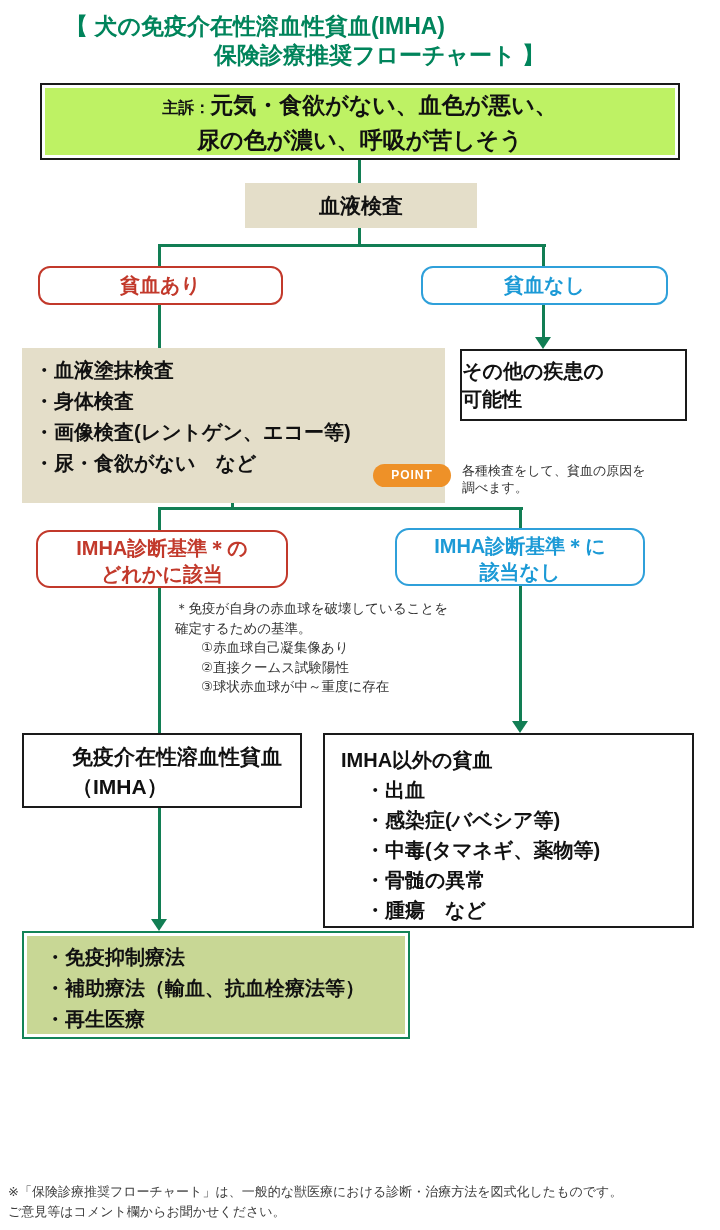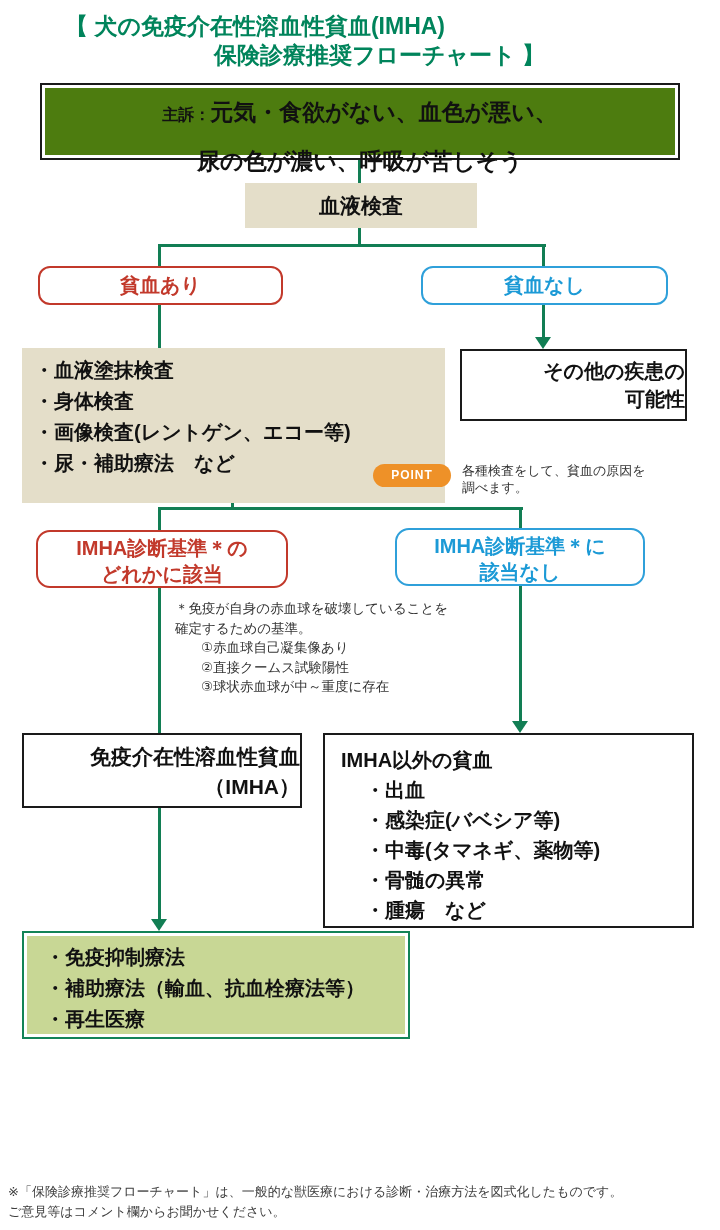--- a/index.html
+++ b/index.html
@@ -14,34 +14,34 @@
 
   .box{position:absolute;z-index:2;box-sizing:border-box;background:#fff;}
   .beige{background:#E4DEC9;}
   .bordered{border:2px solid #1a1a1a;}
   .inset-frame{padding:3px;}
   .inset-fill{width:100%;height:100%;box-sizing:border-box;}
 
   .title{color:#00845B;font-weight:bold;font-size:23px;line-height:29px;z-index:2;}
   .title .l2{display:block;text-align:right;}
 
-  .complaint-inner{background:#4d7c0f;text-align:center;font-weight:bold;color:#111;
-    font-size:23px;line-height:46px;padding-top:1px;}
+  .complaint-inner{background:#bef264;text-align:center;font-weight:bold;color:#111;
+    font-size:23px;line-height:33px;padding-top:1px;}
   .complaint-inner .small{font-size:16px;}
 
   .bloodtest{font-weight:bold;font-size:21px;color:#111;text-align:center;line-height:45px;}
 
   .pill{position:absolute;z-index:2;box-sizing:border-box;background:#fff;
     text-align:center;font-weight:bold;font-size:20px;}
   .pill.red{border:2px solid #C2392B;color:#C2392B;border-radius:12px;}
   .pill.blue{border:2px solid #2FA0DA;color:#1C9AD6;border-radius:12px;}
 
   .listbox{font-weight:bold;font-size:20px;color:#111;line-height:31px;}
 
-  .centerbox{font-weight:bold;color:#111;text-align:right;}
+  .centerbox{font-weight:bold;color:#111;text-align:left;}
 
   .point-badge{position:absolute;z-index:3;background:#EE9128;color:#fff;
     border-radius:12px;font-weight:bold;font-size:12px;letter-spacing:1px;
     text-align:center;line-height:23px;}
   .smallnote{position:absolute;z-index:2;color:#333;font-size:13px;line-height:17px;}
 
   .criteria-note{position:absolute;z-index:2;color:#333;font-size:13.5px;line-height:19.5px;}
   .criteria-note .ind{margin-left:26px;}
 
   .footer{position:absolute;z-index:2;color:#3d3d3d;font-size:13px;line-height:20px;}
@@ -87,21 +87,21 @@
     <span>貧血あり</span>
   </div>
   <div class="pill blue" style="left:421px;top:266px;width:247px;height:39px;line-height:35px;">
     <span>貧血なし</span>
   </div>
 
   <div class="box beige listbox" style="left:22px;top:348px;width:423px;height:155px;padding:7px 0 0 12px;">
     <div>・血液塗抹検査</div>
     <div>・身体検査</div>
     <div>・画像検査(レントゲン、エコー等)</div>
-    <div>・尿・補助療法　など</div>
+    <div>・尿・食欲がない　など</div>
   </div>
 
   <div class="box bordered centerbox" style="left:460px;top:349px;width:227px;height:72px;font-size:20px;line-height:28px;padding-top:6px;">
     <div>その他の疾患の</div>
     <div>可能性</div>
   </div>
 
   <div class="point-badge" style="left:373px;top:464px;width:78px;height:23px;">
     <span>POINT</span>
   </div>
@@ -120,21 +120,21 @@
   </div>
 
   <div class="criteria-note" style="left:175px;top:599px;width:330px;">
     <div>＊免疫が自身の赤血球を破壊していることを</div>
     <div>確定するための基準。</div>
     <div class="ind">①赤血球自己凝集像あり</div>
     <div class="ind">②直接クームス試験陽性</div>
     <div class="ind">③球状赤血球が中～重度に存在</div>
   </div>
 
-  <div class="box bordered centerbox" style="left:22px;top:733px;width:280px;height:75px;font-size:21px;line-height:30px;padding-top:7px;">
+  <div class="box bordered centerbox" style="left:22px;top:733px;width:280px;height:75px;font-size:21px;line-height:30px;padding-top:7px;padding-left:48px;">
     <div>免疫介在性溶血性貧血</div>
     <div>（IMHA）</div>
   </div>
 
   <div class="box bordered listbox" style="left:323px;top:733px;width:371px;height:195px;padding:10px 0 4px 16px;line-height:30px;">
     <div>IMHA以外の貧血</div>
     <div style="margin-left:24px;">・出血</div>
     <div style="margin-left:24px;">・感染症(バベシア等)</div>
     <div style="margin-left:24px;">・中毒(タマネギ、薬物等)</div>
     <div style="margin-left:24px;">・骨髄の異常</div>

